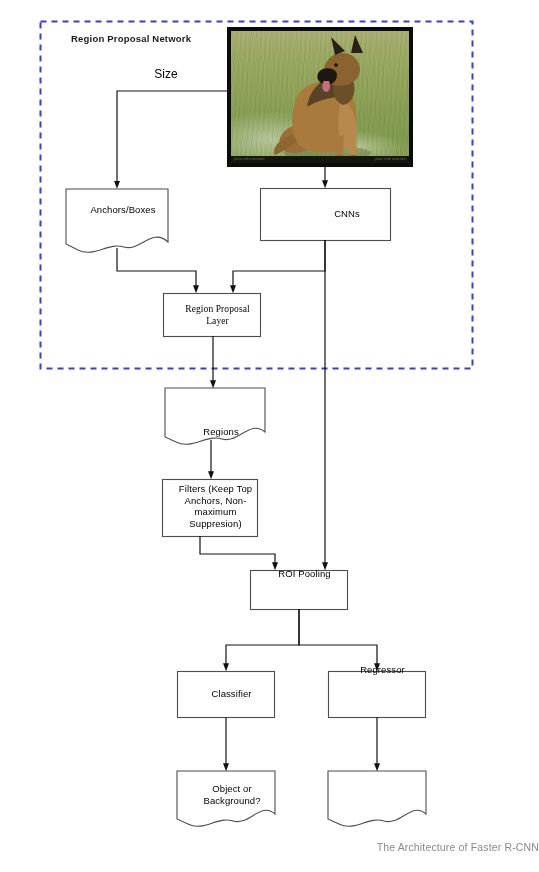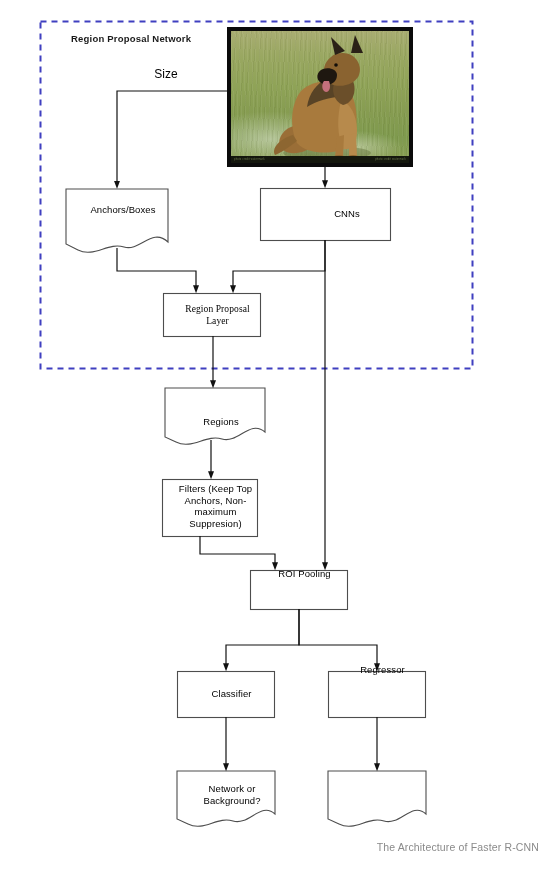--- a/index.html
+++ b/index.html
@@ -223,32 +223,32 @@
 
   <div class="size-label">Size</div>
 
   <div class="node-label" style="left:66px; top:204px; width:102px;">Anchors/Boxes</div>
 
   <div class="node-label" style="left:260px; top:208px; width:130px;margin-left:16px;">CNNs</div>
 
   <div class="node-label" style="left:163px; top:303px; width:97px;font-family:Liberation Serif, serif;">Region Proposal
 Layer</div>
 
-  <div class="node-label" style="left:165px; top:416px; width:100px;">Regions</div>
+  <div class="node-label" style="left:165px; top:426px; width:100px;">Regions</div>
 
   <div class="node-label" style="left:162px; top:483px; width:95px; line-height:11.5px;">Filters (Keep Top
 Anchors, Non-
 maximum
 Suppresion)</div>
 
   <div class="node-label" style="left:250px; top:568px; width:97px;">ROI Pooling</div>
 
   <div class="node-label" style="left:177px; top:688px; width:97px;">Classifier</div>
 
   <div class="node-label" style="left:328px; top:664px; width:97px;">Regressor</div>
 
-  <div class="node-label" style="left:177px; top:783px; width:98px;">Network or
+  <div class="node-label" style="left:177px; top:783px; width:98px;">Object or
 Background?</div>
 
 
   <div class="caption">The Architecture of Faster R-CNN</div>
 
 </div>
 
 </body></html>

